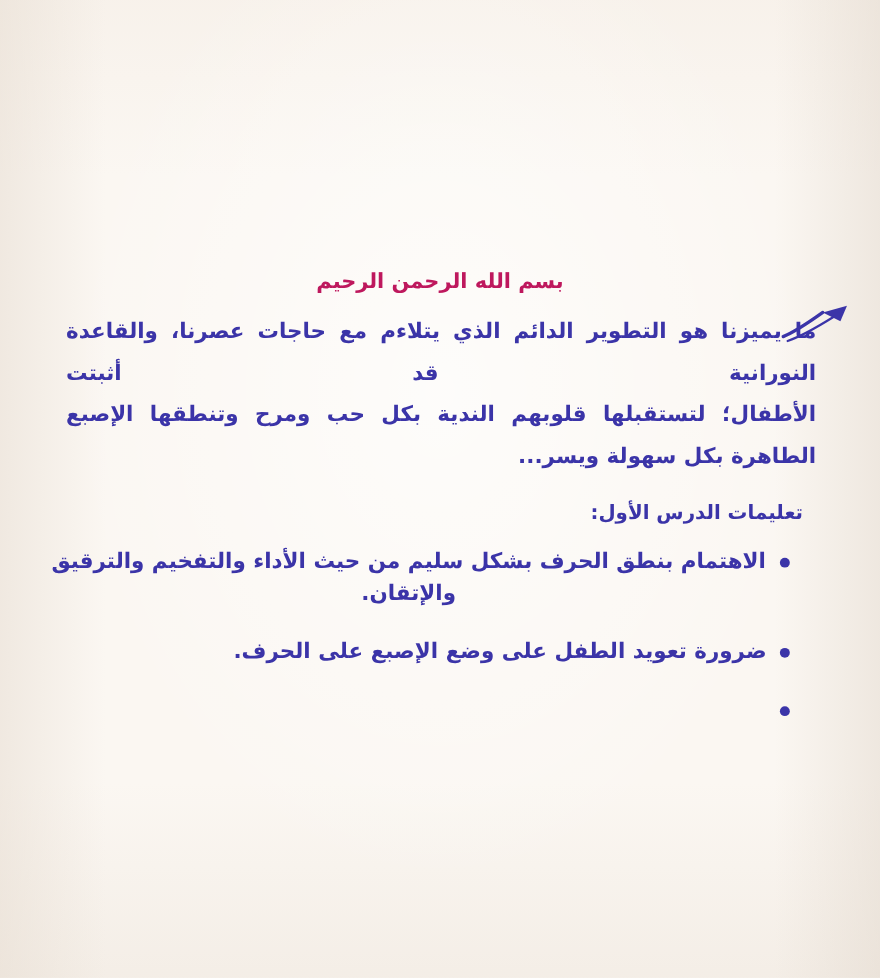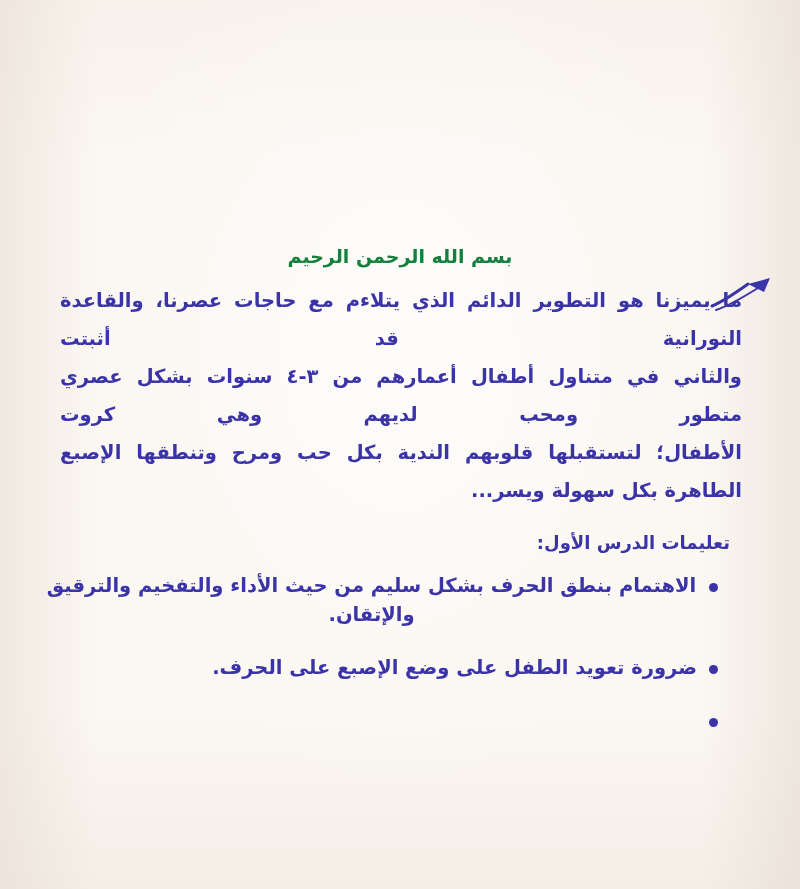--- a/index.html
+++ b/index.html
@@ -32,21 +32,21 @@
     box-sizing: border-box;
   }
 
   .basmala {
     text-align: center;
     font-size: 19px;
     font-weight: 700;
     letter-spacing: 0.2px;
     margin-top: 243px;
     line-height: 1.4;
-    color: #15803d;
+    color: #be185d;
   }
 
   .intro {
     margin-top: 12px;
     font-size: 19.5px;
     font-weight: 700;
     line-height: 1.95;
     text-align: justify;
     text-align-last: justify;
     color: #3b34a8;
@@ -111,21 +111,20 @@
 <body>
 
 <div class="page-shade"></div>
 
 <div class="sheet">
 
   <div class="basmala">بسم الله الرحمن الرحيم</div>
 
   <div class="intro">
     <div>ما يميزنا هو التطوير الدائم الذي يتلاءم مع حاجات عصرنا، والقاعدة النورانية قد أثبتت</div>
-    <div>والثاني في متناول أطفال أعمارهم من ٣-٤ سنوات بشكل عصري متطور ومحب لديهم وهي كروت</div>
     <div class="tail">الأطفال؛ لتستقبلها قلوبهم الندية بكل حب ومرح وتنطقها الإصبع الطاهرة بكل سهولة ويسر...</div>
   </div>
 
   <div class="section-title">تعليمات الدرس الأول:</div>
 
   <ul class="bullets">
     <li class="item-1">
       <span class="dot"></span>
       <span class="txt">الاهتمام بنطق الحرف بشكل سليم من حيث الأداء والتفخيم والترقيق والإتقان.</span>
     </li>

